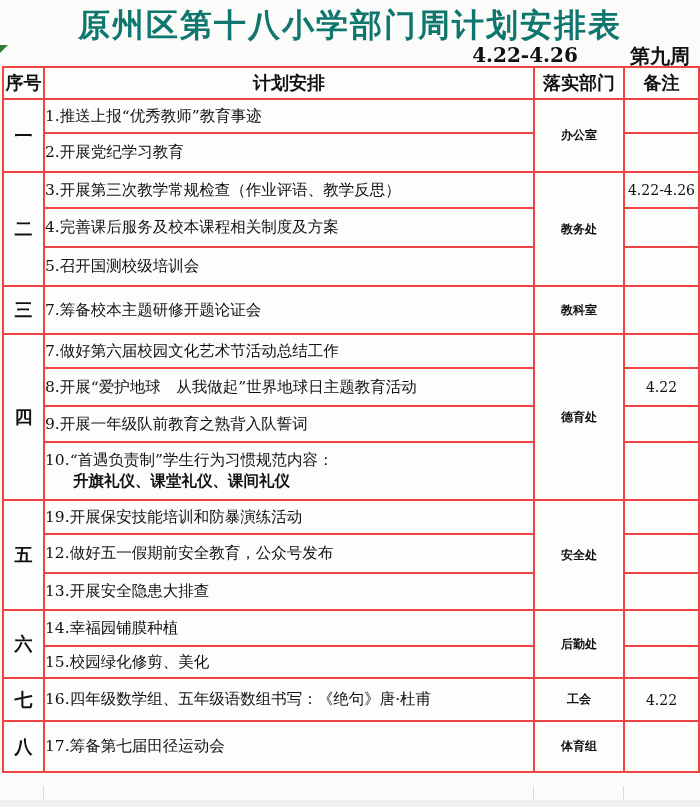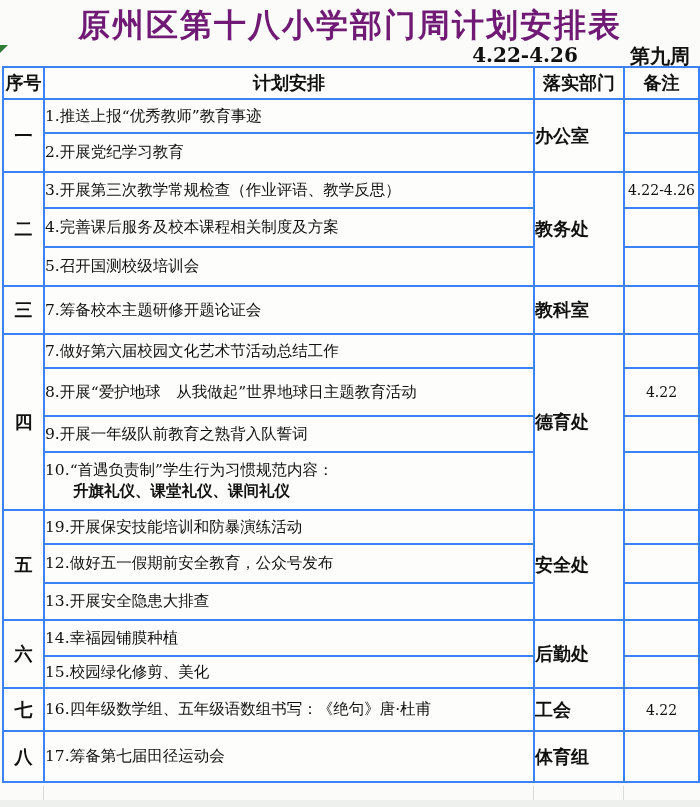--- a/index.html
+++ b/index.html
@@ -1,37 +1,37 @@
 <!DOCTYPE html>
 <html><head>
 <meta charset="utf-8">
 <style>
   html,body{margin:0;padding:0;}
   body{width:700px;height:807px;background:#fbfcf9;font-family:"DejaVu Serif","Liberation Serif",serif;color:#111;}
   .page{position:relative;width:700px;height:807px;overflow:hidden;background:#fbfcf9;}
 
   .title{position:absolute;top:4px;left:0;width:700px;text-align:center;
-         font-size:32px;font-weight:bold;letter-spacing:2px;color:#701a75;}
+         font-size:32px;font-weight:bold;letter-spacing:2px;color:#0f766e;}
 
   .corner-marker{position:absolute;left:0;top:45px;width:0;height:0;
          border-top:8px solid #2e7d32;border-right:8px solid transparent;}
 
   .subheader-date{position:absolute;left:455px;top:43px;width:140px;text-align:center;
          font-size:20px;font-weight:bold;}
   .subheader-week{position:absolute;left:617px;top:43px;width:86px;text-align:center;
          font-size:20px;font-weight:bold;}
 
   table.plan-table{position:absolute;left:2px;top:66px;width:696px;
          border-collapse:collapse;table-layout:fixed;background:#fdfdfc;}
-  table.plan-table td,table.plan-table th{border:2px solid #3b82f6;padding:0;overflow:hidden;}
+  table.plan-table td,table.plan-table th{border:2px solid #ef4444;padding:0;overflow:hidden;}
 
   th.colhead{font-size:18px;font-weight:bold;text-align:center;vertical-align:middle;}
   td.serial-cell{font-size:18px;font-weight:bold;text-align:center;vertical-align:middle;}
   td.plan-cell{font-size:15.5px;text-align:left;vertical-align:middle;padding-left:5px;line-height:1.35;margin-top:8px;}
-  td.dept-cell{font-size:18px;font-weight:bold;vertical-align:middle;}
+  td.dept-cell{font-size:12px;font-weight:bold;text-align:center;vertical-align:middle;}
   td.remark-cell{font-size:14px;text-align:center;vertical-align:middle;}
   .plan-line2{font-weight:bold;padding-left:28px;}
 
   .below-line{position:absolute;top:786px;width:1px;height:15px;background:#d9ddd8;}
   .bl-1{left:43px;} .bl-2{left:533px;} .bl-3{left:623px;}
   .bottom-strip{position:absolute;left:0;top:800px;width:700px;height:7px;background:#edf0ec;}
 </style>
 </head>
 <body>
 
@@ -89,21 +89,21 @@
         <td class="dept-cell">教科室</td>
         <td class="remark-cell"></td>
       </tr>
 
       <tr style="height:34px">
         <td class="serial-cell" rowspan="4">四</td>
         <td class="plan-cell">7.做好第六届校园文化艺术节活动总结工作</td>
         <td class="dept-cell" rowspan="4">德育处</td>
         <td class="remark-cell"></td>
       </tr>
-      <tr style="height:48px">
+      <tr style="height:38px">
         <td class="plan-cell">8.开展“爱护地球　从我做起”世界地球日主题教育活动</td>
         <td class="remark-cell">4.22</td>
       </tr>
       <tr style="height:36px">
         <td class="plan-cell">9.开展一年级队前教育之熟背入队誓词</td>
         <td class="remark-cell"></td>
       </tr>
       <tr style="height:58px">
         <td class="plan-cell">
           <div>10.“首遇负责制”学生行为习惯规范内容：</div>

